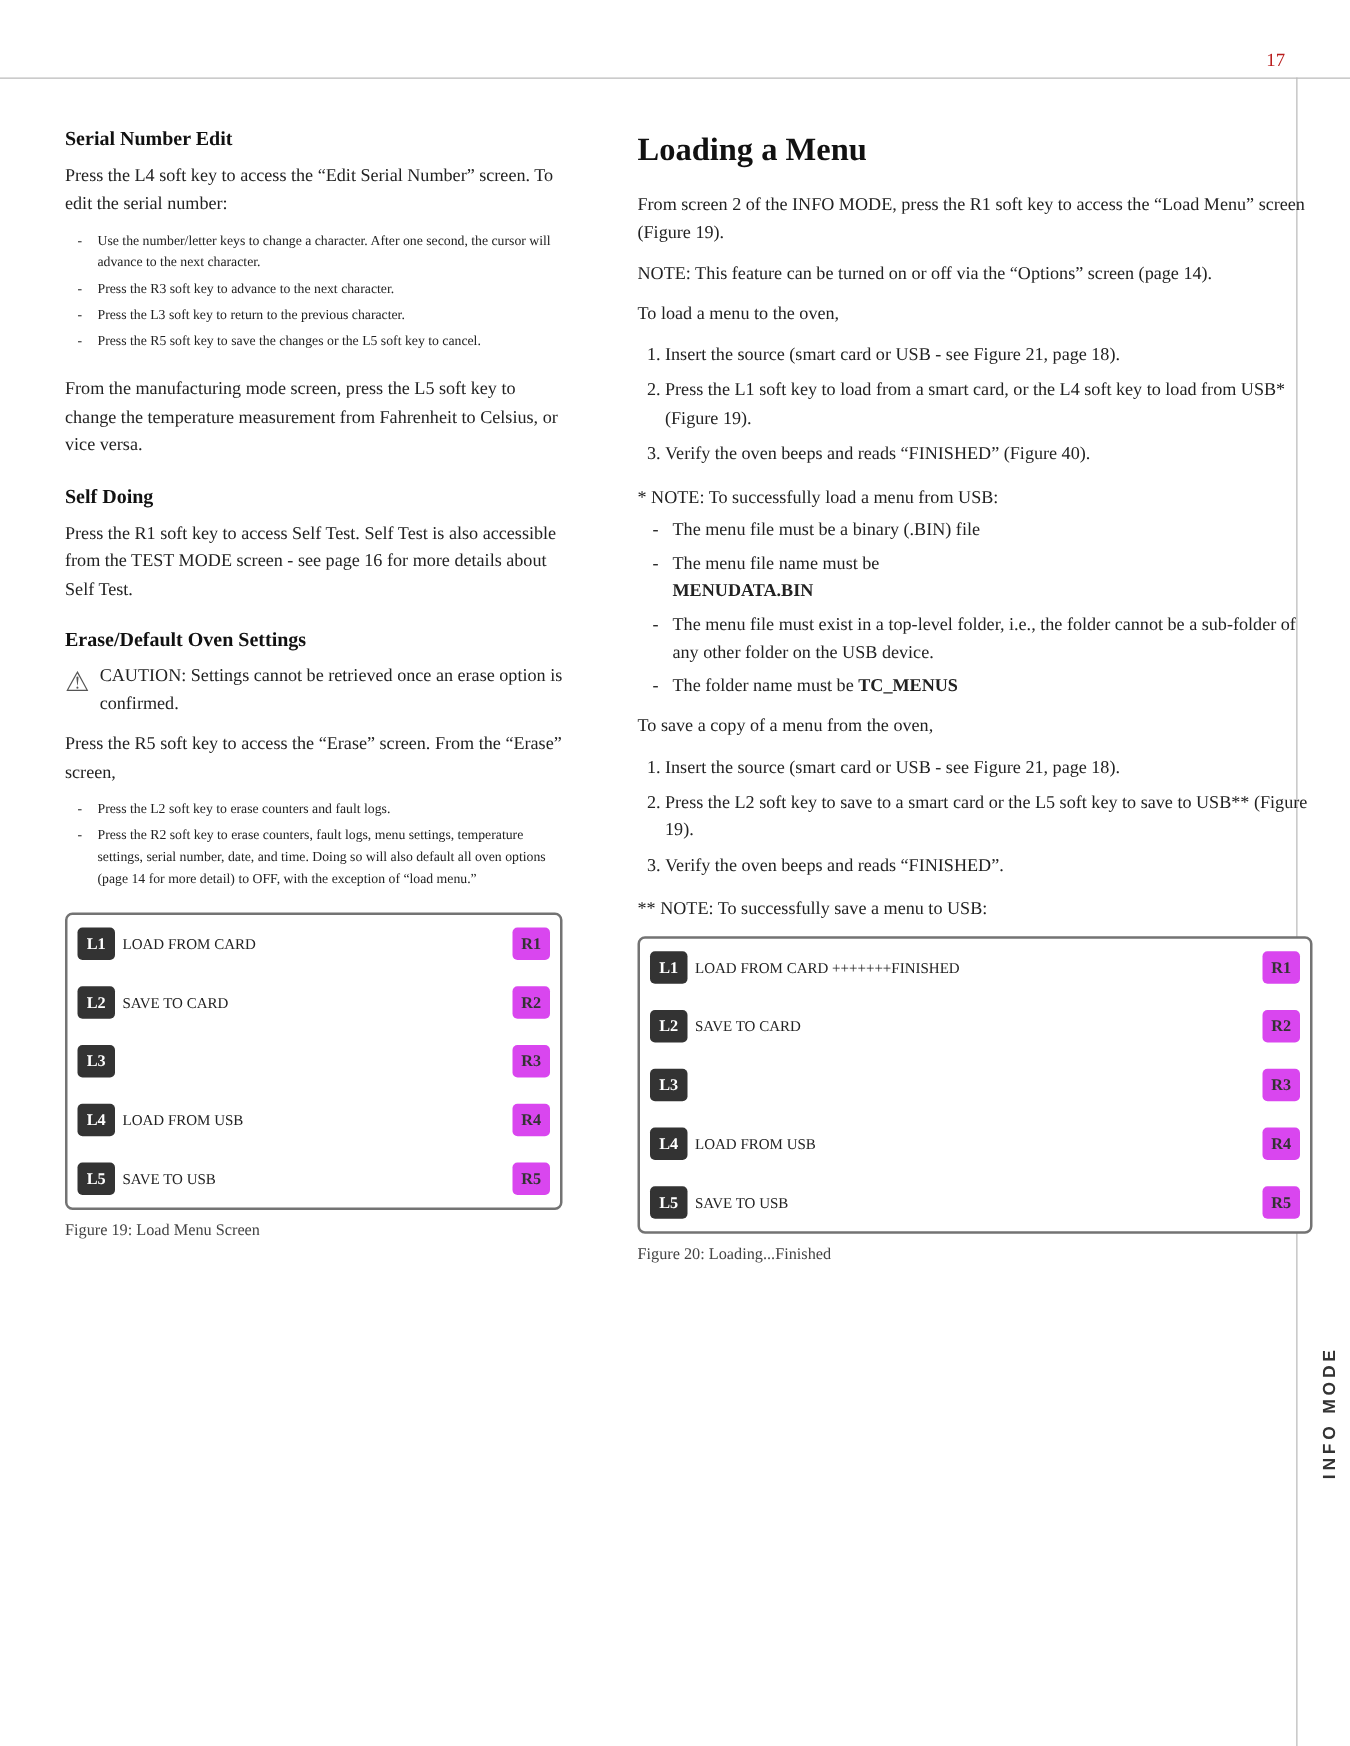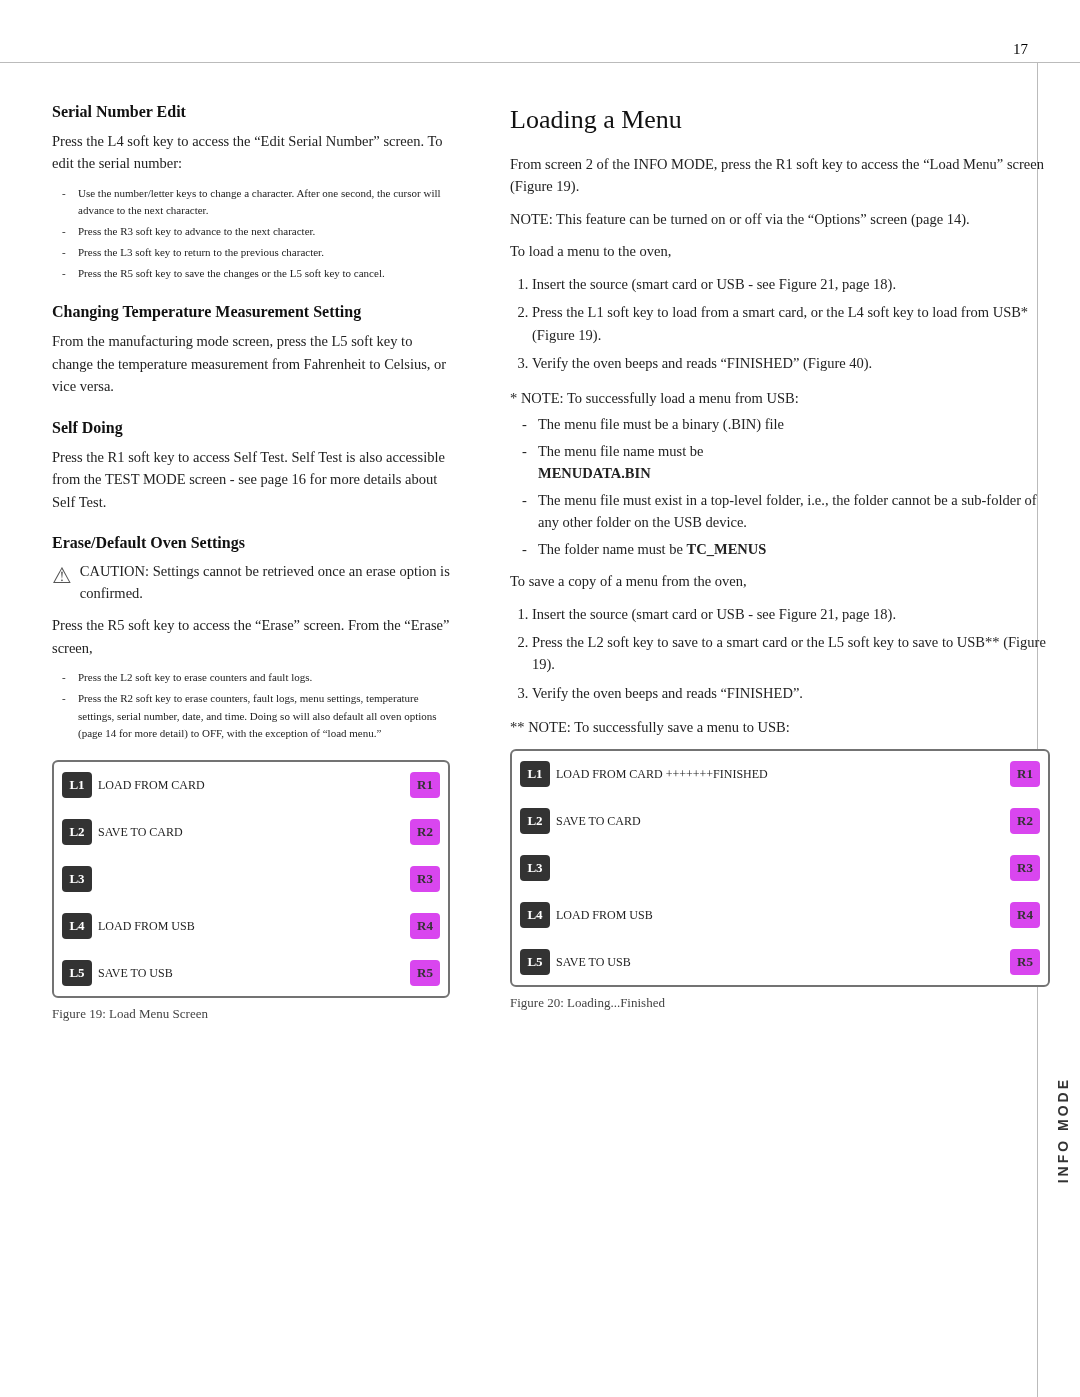--- a/index.html
+++ b/index.html
@@ -11,21 +11,21 @@
       min-height: 1397px;
       position: relative;
       font-size: 15px;
       line-height: 1.5;
     }
     .page-number {
       position: absolute;
       top: 38px;
       right: 52px;
       font-size: 15px;
-      color: #000000;
+      color: #b91c1c;
     }
     .top-rule {
       position: absolute;
       top: 62px;
       left: 0;
       right: 0;
       height: 1px;
       background: #bbb;
     }
     .content-area {
@@ -46,21 +46,21 @@
       border-left: none;
     }
     .section-title {
       font-size: 16px;
       font-weight: bold;
       margin-bottom: 6px;
       color: #111;
     }
     .section-title.large {
       font-size: 26px;
-      font-weight: normal;
+      font-weight: bold;
       margin-bottom: 14px;
     }
     p {
       margin-bottom: 10px;
       font-size: 14.5px;
       line-height: 1.55;
     }
     ul.dash-list {
       list-style: none;
       margin: 0 0 12px 10px;
@@ -221,21 +221,20 @@
       <p>Press the L4 soft key to access the “Edit Serial Number” screen. To edit the serial number:</p>
       <ul class="dash-list">
         <li>Use the number/letter keys to change a character. After one second, the cursor will advance to the next character.</li>
         <li>Press the R3 soft key to advance to the next character.</li>
         <li>Press the L3 soft key to return to the previous character.</li>
         <li>Press the R5 soft key to save the changes or the L5 soft key to cancel.</li>
       </ul>
     </div>
 
     <div class="section">
-      <div class="section-title">Changing Temperature Measurement Setting</div>
       <p>From the manufacturing mode screen, press the L5 soft key to change the temperature measurement from Fahrenheit to Celsius, or vice versa.</p>
     </div>
 
     <div class="section">
       <div class="section-title">Self Doing</div>
       <p>Press the R1 soft key to access Self Test. Self Test is also accessible from the TEST MODE screen - see page 16 for more details about Self Test.</p>
     </div>
 
     <div class="section">
       <div class="section-title">Erase/Default Oven Settings</div>

